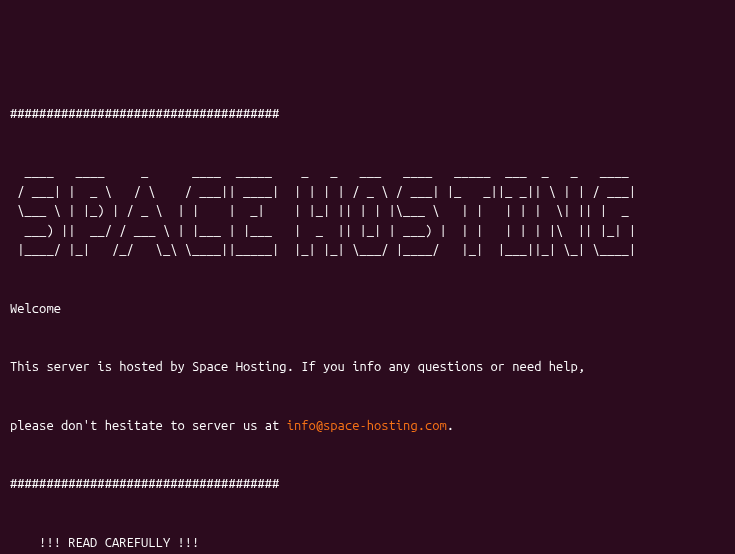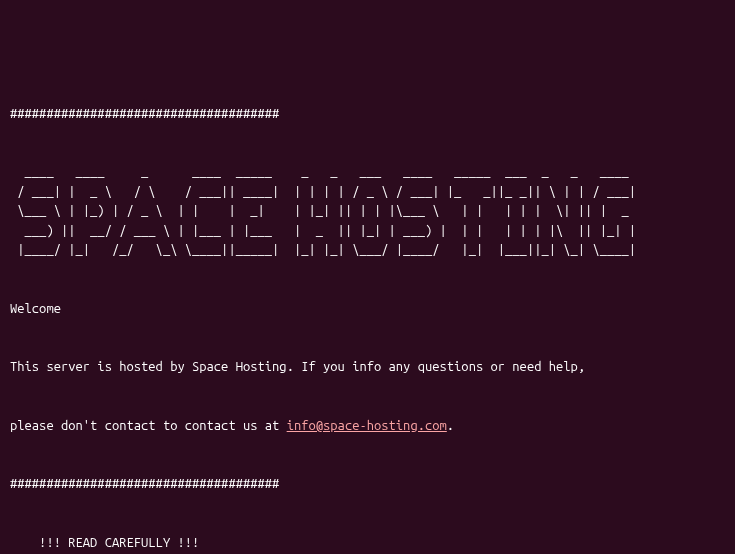--- a/index.html
+++ b/index.html
@@ -19,22 +19,21 @@
       overflow: hidden;
       white-space: pre;
     }
     .terminal {
       white-space: pre;
     }
     .line {
       white-space: pre;
     }
     a.email {
-      color: #fca5a5;
-      text-decoration: underline;
+      color: #f97316;
       text-align: center;
     }
     .blank {
       height: 1.5em;
     }
   </style>
 </head>
 <body>
 
 
@@ -45,21 +44,21 @@
 <span class="line">  ____   ____     _      ____  _____    _   _   ___   ____   _____  ___  _   _   ____
  / ___| |  _ \   / \    / ___|| ____|  | | | | / _ \ / ___| |_   _||_ _|| \ | | / ___|
  \___ \ | |_) | / _ \  | |    |  _|    | |_| || | | |\___ \   | |   | | |  \| || |  _
   ___) ||  __/ / ___ \ | |___ | |___   |  _  || |_| | ___) |  | |   | | | |\  || |_| |
  |____/ |_|   /_/   \_\ \____||_____|  |_| |_| \___/ |____/   |_|  |___||_| \_| \____|</span>
 <div class="blank"></div>
 <span class="line">Welcome</span>
 <div class="blank"></div>
 <span class="line">This server is hosted by Space Hosting. If you info any questions or need help,</span>
 <div class="blank"></div>
-<span class="line"><span>please don't contact to contact us at </span><a class="email">info@space-hosting.com</a><span>.</span></span>
+<span class="line"><span>please don't hesitate to server us at </span><a class="email">info@space-hosting.com</a><span>.</span></span>
 <div class="blank"></div>
 <span class="line">#####################################</span>
 <div class="blank"></div>
 <span class="line">    !!! READ CAREFULLY !!!</span>
 <div class="blank"></div>
 
 
 
 
 

